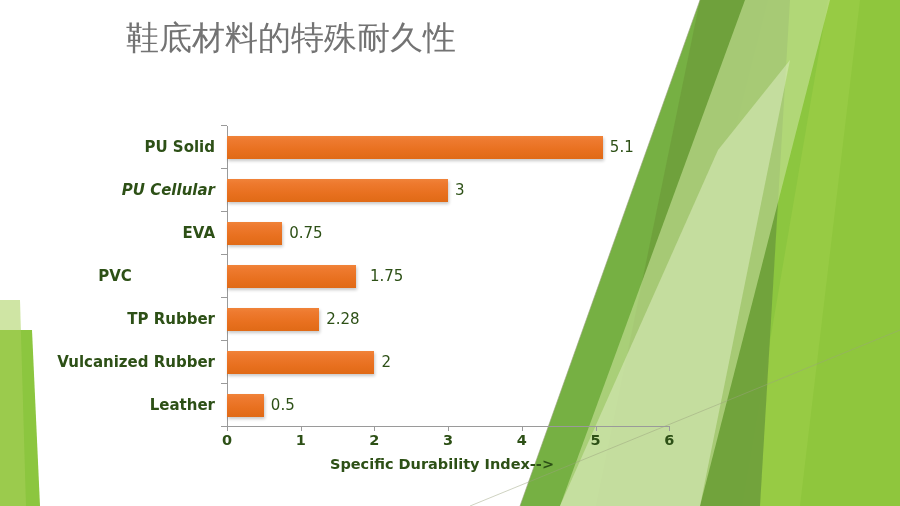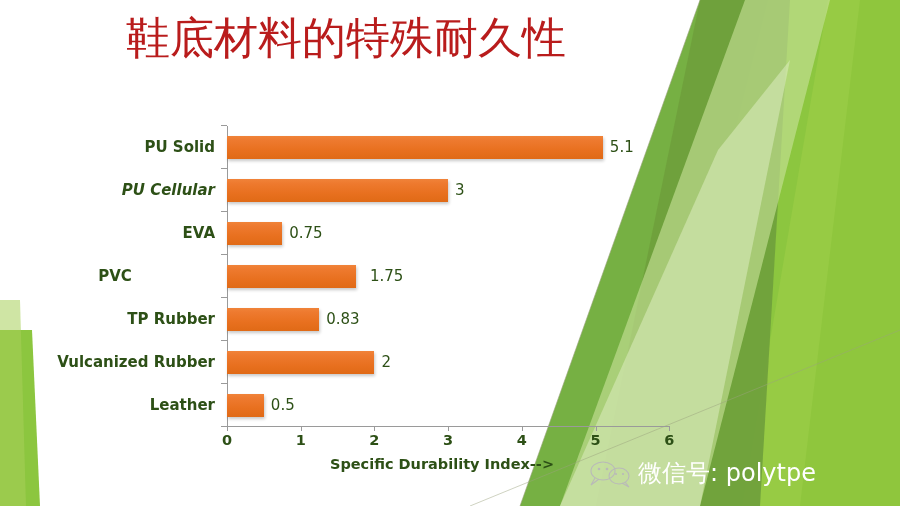--- a/index.html
+++ b/index.html
@@ -50,23 +50,23 @@
     text-shadow: 1px 2px 2px rgba(0,0,0,0.45);
     transform: scaleX(1.05);
   }
 
   
   #title {
     position: absolute;
     left: 126px;
     top: 16px;
     font-family: "DejaVu Sans", sans-serif;
-    font-size: 44px;
+    font-size: 33px;
     line-height: 44px;
-    color: #b91c1c;
+    color: #737373;
     white-space: nowrap;
     letter-spacing: 0px;
   }
 
   
   #chart {
     position: absolute;
     left: 0;
     top: 0;
     width: 700px;
@@ -226,21 +226,21 @@
           <div class="val-label" style="left: 62.275px;">0.75</div>
         </div>
         <div class="cat-label" style="top: 265px; left: 15px; width: 200px; text-align: center;">PVC</div>
         <div class="bar-row" style="left: 227px; top: 265px; width: 460px;">
           <div class="bar" style="width: 128.975px;"></div>
           <div class="val-label" style="left: 135.975px; margin-left: 7px;">1.75</div>
         </div>
         <div class="cat-label" style="top: 308px; left: 15px; width: 200px;">TP Rubber</div>
         <div class="bar-row" style="left: 227px; top: 308px; width: 460px;">
           <div class="bar" style="width: 92.125px;"></div>
-          <div class="val-label" style="left: 99.125px;">0.83</div>
+          <div class="val-label" style="left: 99.125px;">2.28</div>
         </div>
         <div class="cat-label" style="top: 351px; left: 15px; width: 200px;">Vulcanized Rubber</div>
         <div class="bar-row" style="left: 227px; top: 351px; width: 460px;">
           <div class="bar" style="width: 147.4px;"></div>
           <div class="val-label" style="left: 154.4px;">2</div>
         </div>
         <div class="cat-label" style="top: 394px; left: 15px; width: 200px;">Leather</div>
         <div class="bar-row" style="left: 227px; top: 394px; width: 460px;">
           <div class="bar" style="width: 36.85px;"></div>
           <div class="val-label" style="left: 43.85px;">0.5</div>
@@ -266,27 +266,14 @@
   <div class="tick-y" style="top: 168px;"></div>
       <div class="tick-y" style="top: 211px;"></div>
       <div class="tick-y" style="top: 254px;"></div>
       <div class="tick-y" style="top: 297px;"></div>
       <div class="tick-y" style="top: 340px;"></div>
       <div class="tick-y" style="top: 383px;"></div>
       <div class="tick-y" style="top: 426px;"></div>
       <div class="tick-y" style="top: 125px;"></div>
     </div>
 
-  <div id="watermark">
-    <svg id="watermark-icon" width="44" height="30" viewBox="0 0 44 30">
-      <ellipse cx="15" cy="13" rx="12" ry="9" fill="none" stroke="#b9b9b9" stroke-width="1.1"></ellipse>
-      <path d="M7 20 L3 27 L11 21" fill="none" stroke="#b9b9b9" stroke-width="1.1"></path>
-      <circle cx="11" cy="11" r="1.3" fill="#b9b9b9"></circle>
-      <circle cx="19" cy="11" r="1.3" fill="#b9b9b9"></circle>
-      <ellipse cx="31" cy="18" rx="10" ry="8" fill="none" stroke="#b9b9b9" stroke-width="1.1"></ellipse>
-      <path d="M37 24 L41 29 L34 25" fill="none" stroke="#b9b9b9" stroke-width="1.1"></path>
-      <circle cx="28" cy="16" r="1.1" fill="#b9b9b9"></circle>
-      <circle cx="35" cy="16" r="1.1" fill="#b9b9b9"></circle>
-    </svg>
-    <span>微信号: polytpe</span>
-  </div>
 
 </div>
 
 </body></html>

